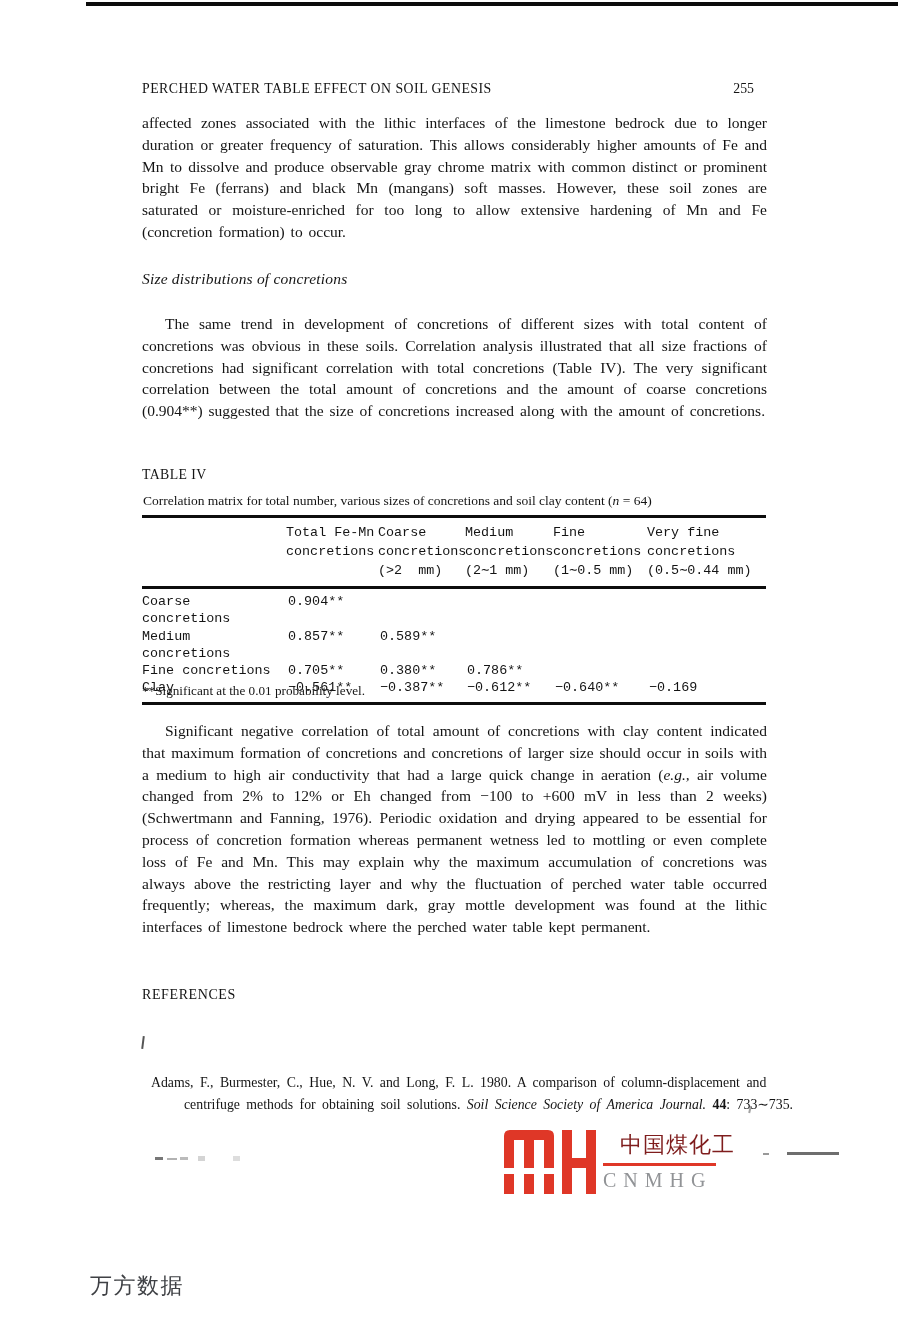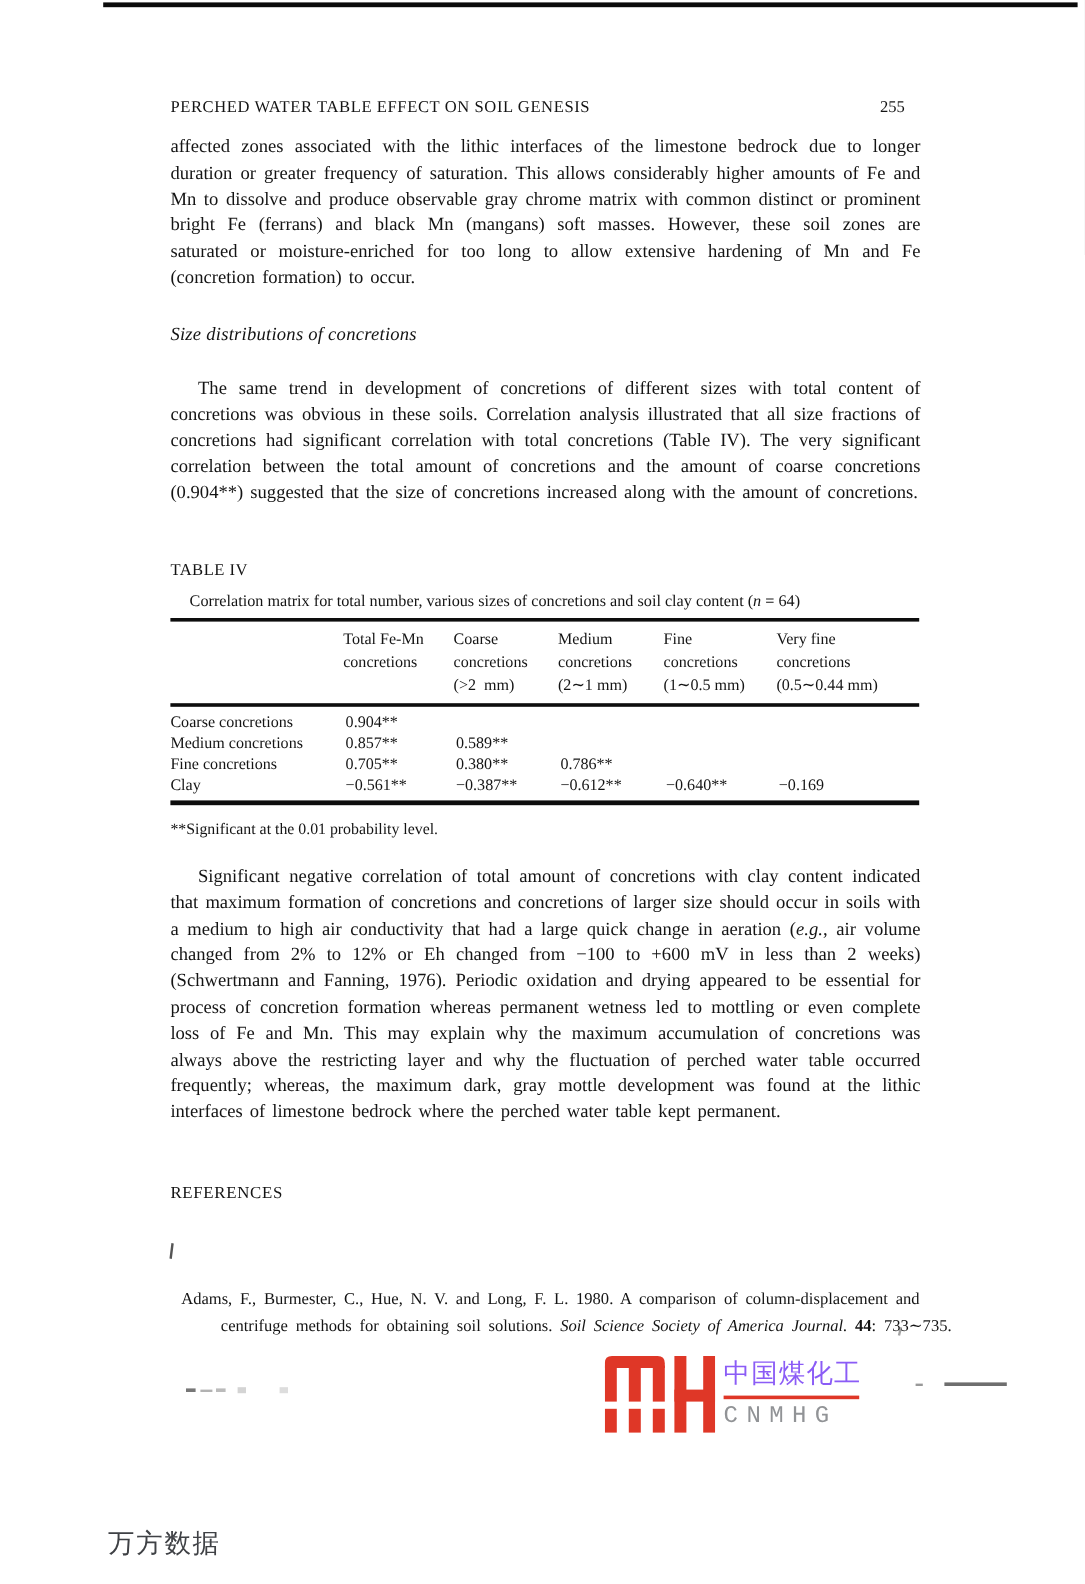--- a/index.html
+++ b/index.html
@@ -17,43 +17,43 @@
   .running-head .pageno{letter-spacing:0;margin-right:12px;}
   
   .para{left:142px;width:625px;font-size:15.5px;line-height:21.8px;text-align:justify;
     word-spacing:2px;}
   .p1{top:112px;}
   .p2{top:313px;text-indent:23px;}
   .p3{top:720px;text-indent:23px;}
   .section-heading{left:142px;top:270px;font-size:15.5px;font-style:italic;letter-spacing:0.2px;}
   
   .table-label{left:142px;top:467px;font-size:13.8px;letter-spacing:0.4px;}
-  .table-caption{left:158px;top:493px;font-size:13.5px;}
-  .tbl{left:142px;top:515px;width:624px;font-size:13.4px;}
+  .table-caption{left:143px;top:493px;font-size:13.5px;}
+  .tbl{left:142px;top:515px;width:624px;font-size:13.4px;font-family:Liberation Mono, monospace;}
   .rule{height:3px;background:#0d0d0d;}
   .rule.bottom{height:3.5px;}
   .thead,.trow{display:grid;grid-template-columns:144px 92px 87px 88px 94px 119px;}
   .thead{padding:5px 0 6px 0;line-height:19px;}
   .trow{line-height:17.3px;}
   .tbody{padding:4px 0 5px 0;}
   .tval{padding-left:2px;}
   .footnote{left:142px;top:683px;font-size:13.2px;}
   
   .ref-heading{left:142px;top:987px;font-size:14px;letter-spacing:0.6px;}
   .ref-item{left:151px;top:1072px;width:628px;font-size:13.8px;line-height:22px;
     word-spacing:3px;padding-left:33px;text-indent:-33px;}
   .ital{font-style:italic;}
   .bold{font-weight:bold;}
   
   .logo-mark{left:504px;top:1128px;}
-  .logo-cn{left:603px;top:1130px;font-size:22px;letter-spacing:1px;color:#8b5cf6;
+  .logo-cn{left:620px;top:1130px;font-size:22px;letter-spacing:1px;color:#7f1d1d;
     font-family:Liberation Mono, monospace;}
   .logo-underline{left:603px;top:1163px;width:113px;height:3px;}
   .logo-latin{left:603px;top:1169px;font-size:20px;letter-spacing:7px;color:#919396;
-    font-family:Liberation Mono, monospace;}
+    font-family:Liberation Serif, serif;}
   
   .wanfang{left:90px;top:1271px;font-size:22px;letter-spacing:1.5px;color:#3f4145;
     font-family:"Liberation Sans", sans-serif;}
   
   .artifact{background:#555;}
 </style>
 </head>
 <body>
 
 <div class="page">

